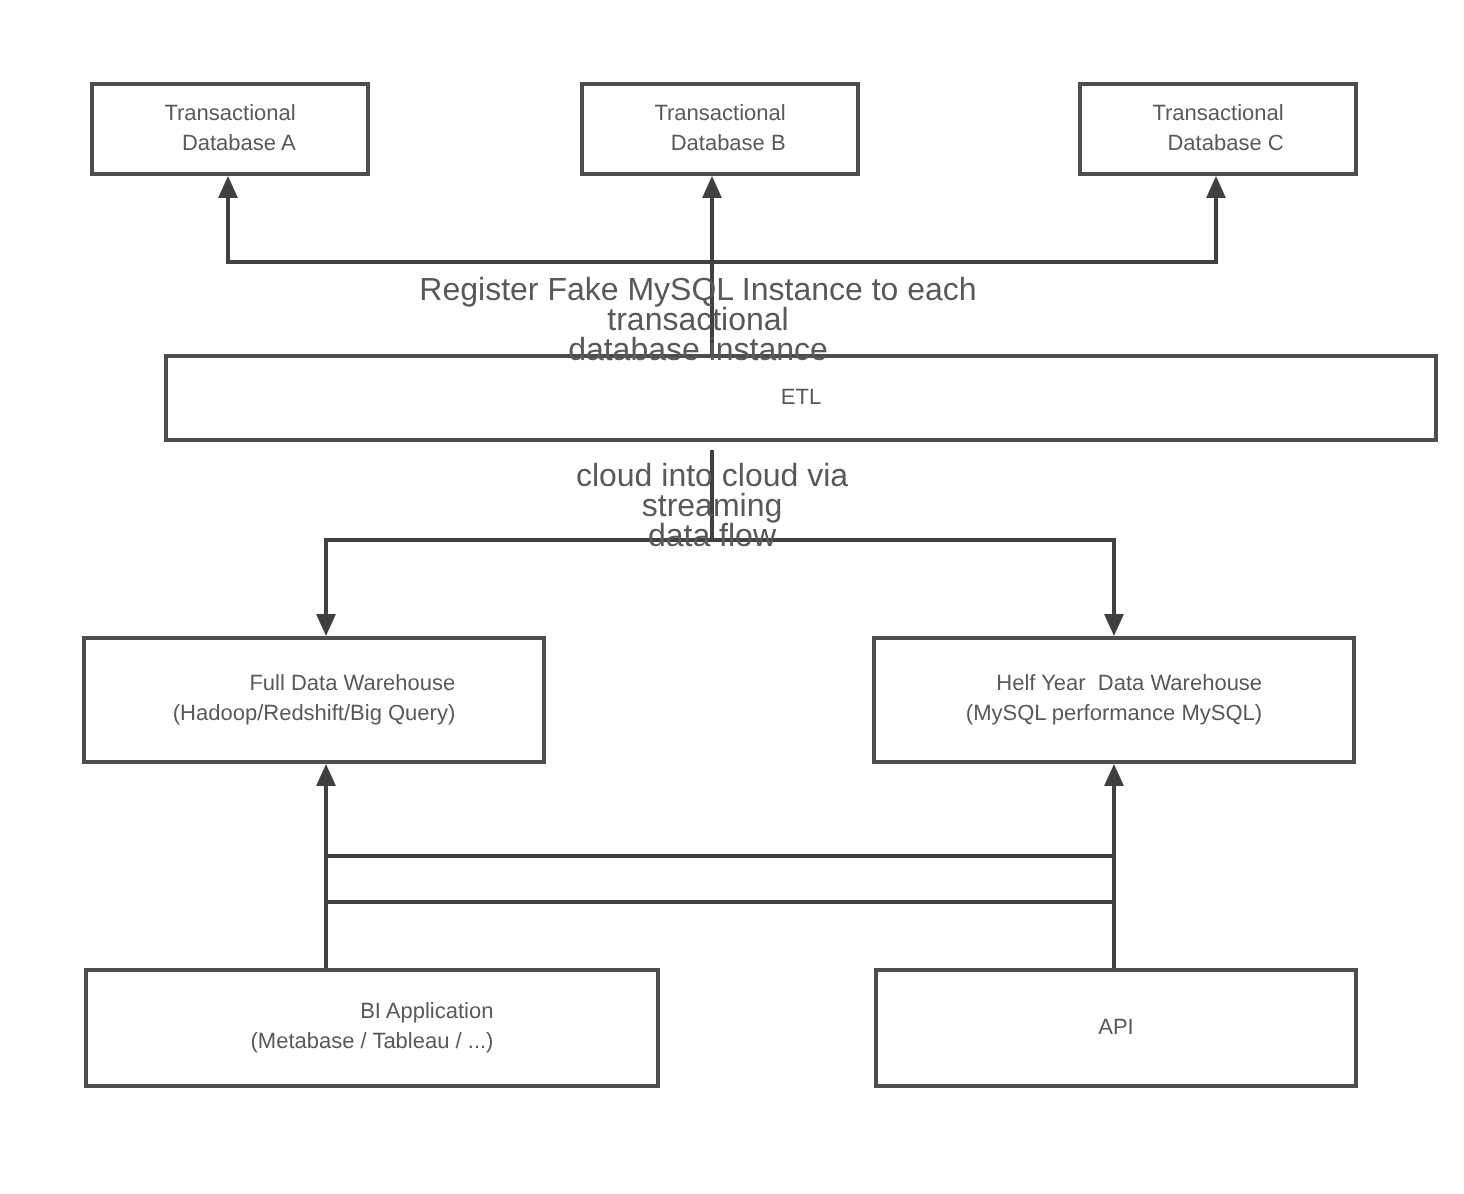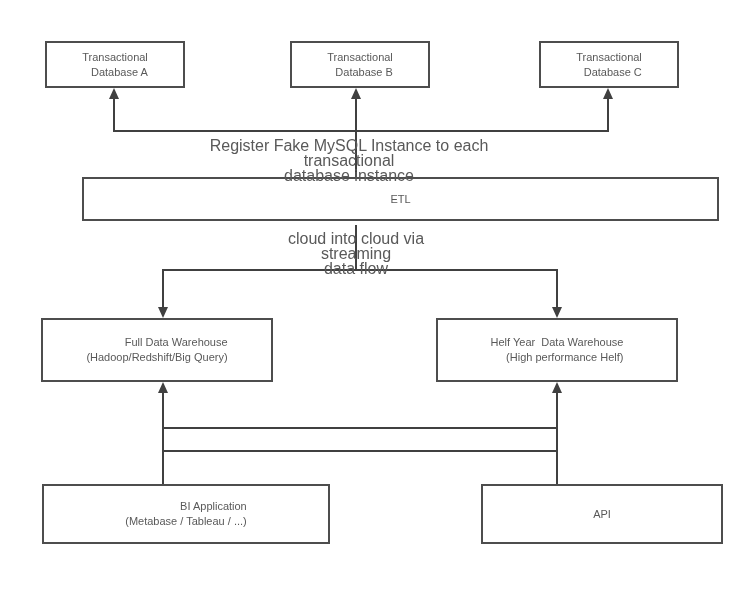--- a/index.html
+++ b/index.html
@@ -50,21 +50,21 @@
   }
 
   
   #node-a    { left: 45px;  top: 41px;  width: 140px; height: 47px; }
   #node-b    { left: 290px; top: 41px;  width: 140px; height: 47px; }
   #node-c    { left: 539px; top: 41px;  width: 140px; height: 47px; }
   #node-etl  { left: 44px;  top: 177px; width: 637px; height: 44px; margin-left: 38px; }
   #node-full { left: 41px;  top: 318px; width: 232px; height: 64px; }
   #node-half { left: 436px; top: 318px; width: 242px; height: 64px; }
   #node-bi   { left: 42px;  top: 484px; width: 288px; height: 60px; }
-  #node-api  { left: 437px; top: 484px; width: 242px; height: 60px; margin-left: 44px; }
+  #node-api  { left: 437px; top: 484px; width: 242px; height: 60px; }
 
   #note-register { left: 177px; top: 138px; width: 344px; }
   #note-insert   { left: 256px; top: 231px; width: 200px; }
 
   
   #ln-top-h     { left: 113px; top: 130px; width: 496px; }
   #ln-a-v       { left: 113px; top: 98px;  height: 34px; }
   #ar-a         { left: 109px; top: 88px; }
   #ln-c-v       { left: 607px; top: 98px;  height: 34px; }
   #ar-c         { left: 603px; top: 88px; }
@@ -98,21 +98,21 @@
 
   <div class="node" id="node-c">Transactional
 Database C</div>
 
   <div class="node" id="node-etl">ETL</div>
 
   <div class="node" id="node-full">Full Data Warehouse
 (Hadoop/Redshift/Big Query)</div>
 
   <div class="node" id="node-half">Helf Year  Data Warehouse
-(High performance Helf)</div>
+(MySQL performance MySQL)</div>
 
   <div class="node" id="node-bi">BI Application
 (Metabase / Tableau / ...)</div>
 
   <div class="node" id="node-api">API</div>
 
   <div class="note" id="note-register">Register Fake MySQL Instance to each transactional
 database instance</div>
 
   <div class="note" id="note-insert">cloud into cloud via streaming

